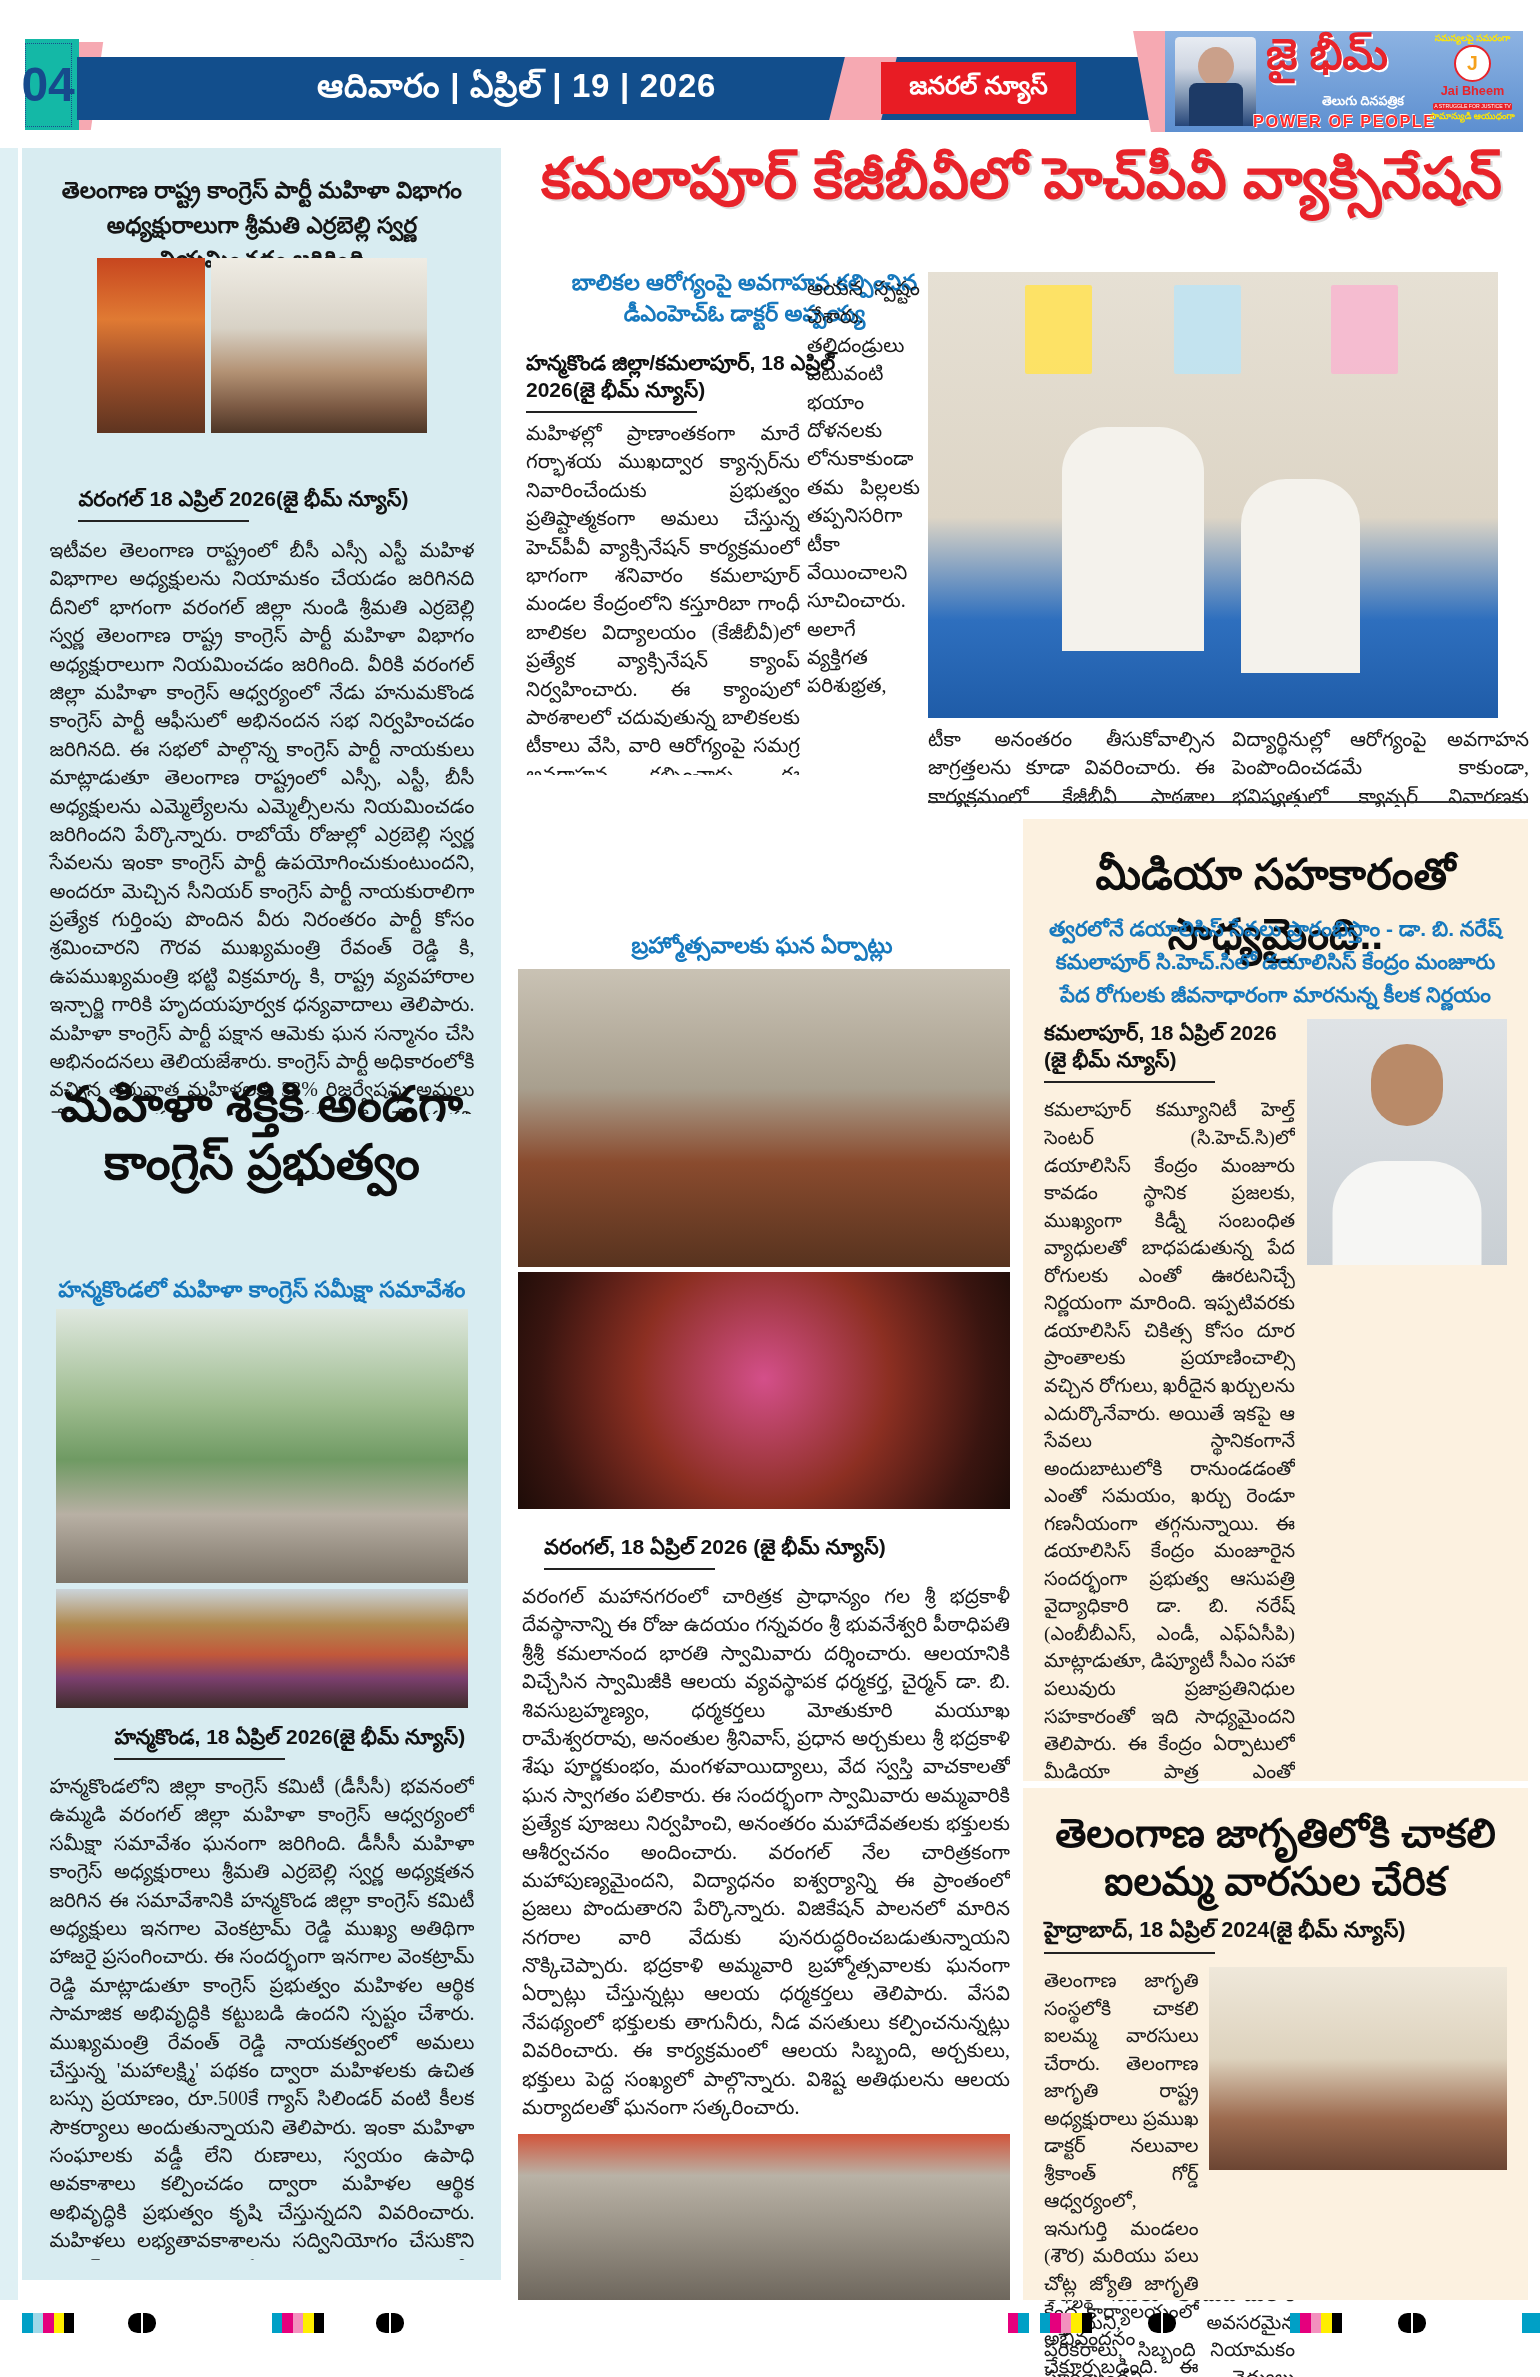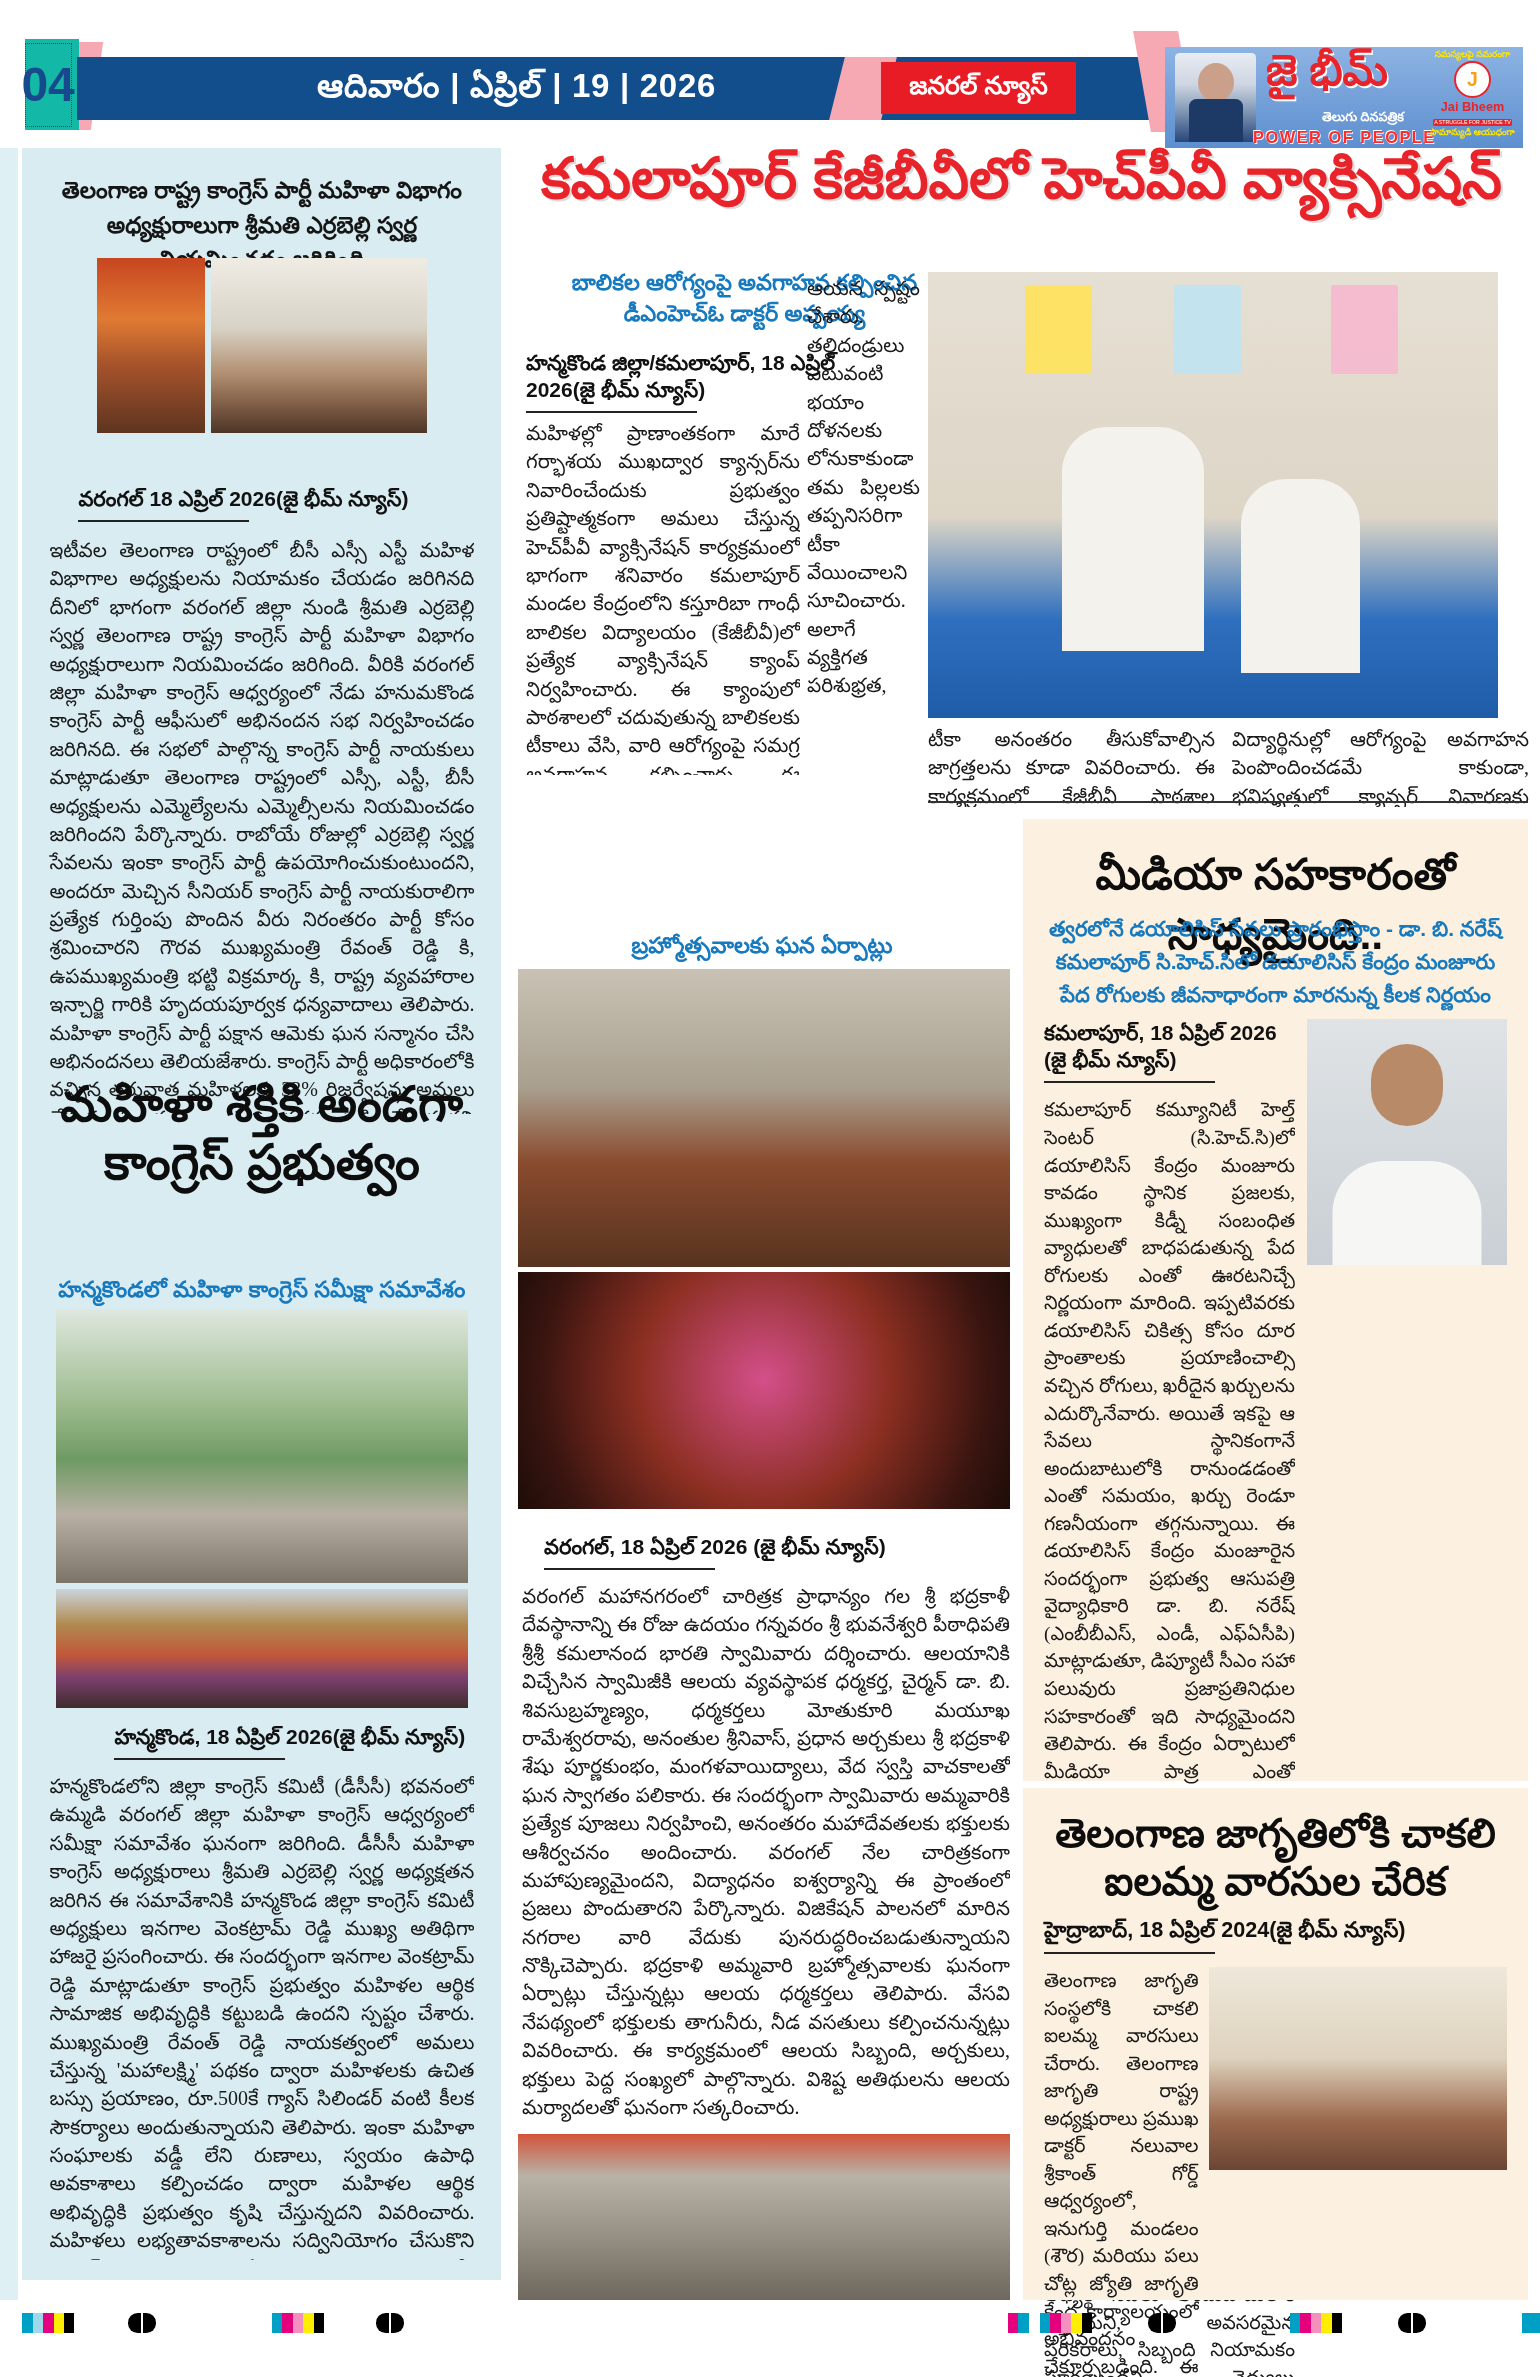--- a/index.html
+++ b/index.html
@@ -12,21 +12,21 @@
   #pgnum{left:24.6px;top:39px;width:54px;height:91px;background:#14b8a6;display:flex;align-items:center;justify-content:flex-start;}
   #pgnum .inner{border:1.5px dotted #1a4b8e;width:45px;height:82px;display:flex;align-items:center;justify-content:center;
         font-size:48px;font-weight:800;color:#164a8c;}
   #topbar{left:77px;top:57px;width:1090px;height:63px;background:#124e8c;}
   #topbar .date{position:absolute;left:201px;top:10.4px;width:477px;text-align:center;color:#ffffff;
         font-size:33px;font-weight:700;letter-spacing:0.7px;}
   #cat-notch{position:absolute;left:760px;top:0px;width:52px;height:63px;background:#f6a9b2;transform:skewX(-14deg);}
   #cat-box{position:absolute;left:804px;top:5.2px;width:195px;height:52px;background:#e81c24;display:flex;align-items:center;justify-content:center;
         color:#fff;font-size:25px;font-weight:700;}
   #mast-notch{left:1142px;top:31px;width:45px;height:101px;background:#f6a9b2;transform:skewX(10deg);}
-  #masthead{left:1165px;top:31px;width:358px;height:101px;background:linear-gradient(180deg,#8db3e2,#5d8fd0);overflow:hidden;margin-top:16px;}
+  #masthead{left:1165px;top:31px;width:358px;height:101px;background:linear-gradient(180deg,#8db3e2,#5d8fd0);overflow:hidden;}
   #mast-portrait{position:absolute;left:10.4px;top:6px;width:81px;height:89px;
         background:linear-gradient(180deg,#e8ecf2 0%,#cfd6e2 35%,#8fa3bd 60%,#27477a 100%);border-radius:4.5px 4.5px 0 0;}
   #mast-portrait::before{content:"";position:absolute;left:22.4px;top:10.4px;width:36px;height:39px;border-radius:50%;background:#caa08a;}
   #mast-portrait::after{content:"";position:absolute;left:13.4px;top:46px;width:54px;height:43px;border-radius:7.5px 7.5px 0 0;background:#1d3a66;}
   #mast-title{position:absolute;left:101px;top:1.5px;width:157px;font-size:43px;line-height:1.0;font-weight:800;color:#e8232a;
         text-shadow:1.5px 1.5px 0 #ffffff;}
   #mast-subtitle{position:absolute;left:157px;top:63px;font-size:12.7px;color:#ffffff;font-weight:700;}
   #mast-tagline{position:absolute;left:88px;bottom:1.5px;font-size:16.4px;font-weight:800;color:#ff2a2a;
         text-shadow:0.7px 0.7px 0 #fff,-0.7px -0.7px 0 #fff;letter-spacing:1.5px;}
   #mast-right{position:absolute;right:3px;top:1.5px;width:95px;height:98px;text-align:center;}

